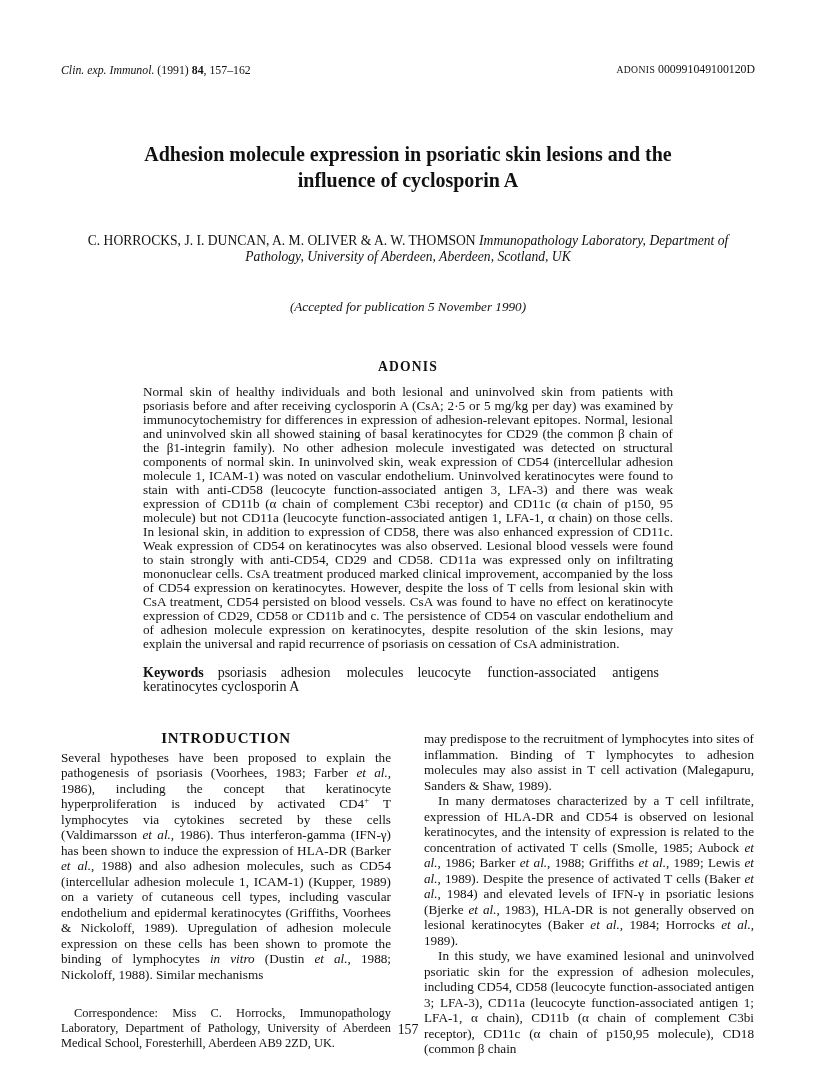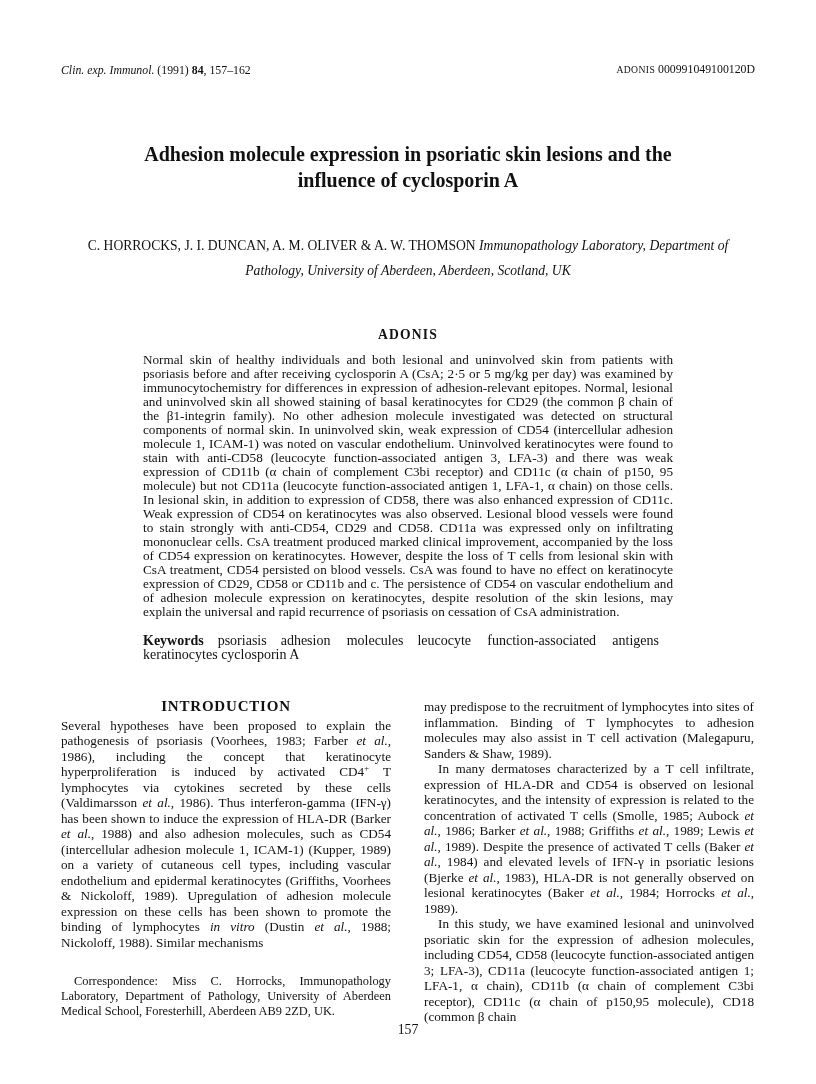--- a/index.html
+++ b/index.html
@@ -38,21 +38,21 @@
     text-align: center;
     font-weight: bold;
     font-size: 20px;
     line-height: 26px;
   }
   .authors-line {
     margin: 40px auto 0 auto;
     max-width: 660px;
     text-align: center;
     font-size: 13.6px;
-    line-height: 25px;
+    line-height: 16px;
   }
   .accepted-note {
     margin-top: 34px;
     text-align: center;
     font-style: italic;
     font-size: 13.2px;
   }
   .summary-section {
     width: 530px;
     margin: 44px auto 0 auto;
@@ -119,20 +119,21 @@
 
   <div class="header-row">
     <span><span class="it">Clin. exp. Immunol.</span><span> (1991) </span><span class="bd">84</span><span>, 157–162</span></span>
     <span><span class="sm">ADONIS </span><span>000991049100120D</span></span>
   </div>
 
   <h1 class="article-title">Adhesion molecule expression in psoriatic skin lesions and the influence of cyclosporin A</h1>
 
   <div class="authors-line"><span>C. HORROCKS, J. I. DUNCAN, A. M. OLIVER &amp; A. W. THOMSON </span><span class="it">Immunopathology Laboratory, Department of Pathology, University of Aberdeen, Aberdeen, Scotland, UK</span></div>
 
+  <div class="accepted-note">(Accepted for publication 5 November 1990)</div>
 
   <div class="summary-section">
     <div class="summary-heading">ADONIS</div>
     <p class="summary-body">Normal skin of healthy individuals and both lesional and uninvolved skin from patients with psoriasis before and after receiving cyclosporin A (CsA; 2·5 or 5 mg/kg per day) was examined by immunocytochemistry for differences in expression of adhesion-relevant epitopes. Normal, lesional and uninvolved skin all showed staining of basal keratinocytes for CD29 (the common β chain of the β1-integrin family). No other adhesion molecule investigated was detected on structural components of normal skin. In uninvolved skin, weak expression of CD54 (intercellular adhesion molecule 1, ICAM-1) was noted on vascular endothelium. Uninvolved keratinocytes were found to stain with anti-CD58 (leucocyte function-associated antigen 3, LFA-3) and there was weak expression of CD11b (α chain of complement C3bi receptor) and CD11c (α chain of p150, 95 molecule) but not CD11a (leucocyte function-associated antigen 1, LFA-1, α chain) on those cells. In lesional skin, in addition to expression of CD58, there was also enhanced expression of CD11c. Weak expression of CD54 on keratinocytes was also observed. Lesional blood vessels were found to stain strongly with anti-CD54, CD29 and CD58. CD11a was expressed only on infiltrating mononuclear cells. CsA treatment produced marked clinical improvement, accompanied by the loss of CD54 expression on keratinocytes. However, despite the loss of T cells from lesional skin with CsA treatment, CD54 persisted on blood vessels. CsA was found to have no effect on keratinocyte expression of CD29, CD58 or CD11b and c. The persistence of CD54 on vascular endothelium and of adhesion molecule expression on keratinocytes, despite resolution of the skin lesions, may explain the universal and rapid recurrence of psoriasis on cessation of CsA administration.</p>
     <p class="keywords-line"><span class="bd">Keywords</span><span> psoriasis adhesion molecules leucocyte function-associated antigens keratinocytes cyclosporin A</span></p>
   </div>
 
   <div class="columns">
 
     <div class="col">

